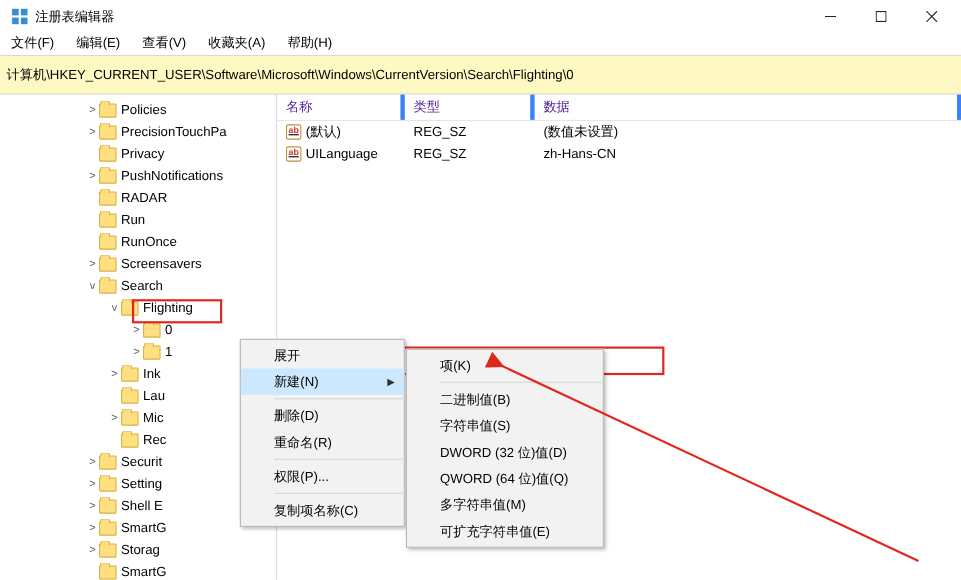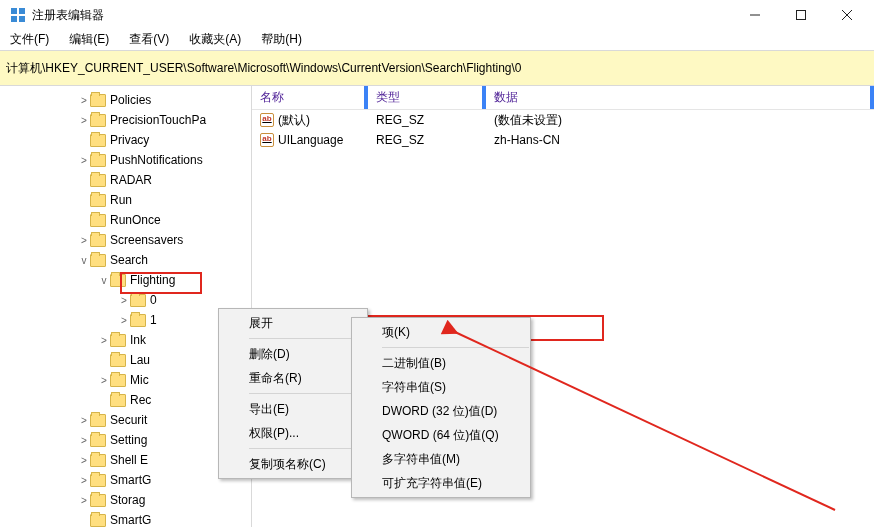--- a/index.html
+++ b/index.html
@@ -259,31 +259,34 @@
         </div>
     </div>
   </div>
 </div>
 
 <div class="hbox" style="left:120px; top:272px; width:82px; height:22px;"></div>
 <div class="hbox" style="left:350px; top:315px; width:254px; height:26px;"></div>
 
 <div class="ctxmenu" style="left:218px; top:296px; width:150px;margin-top:12px;">
   <div class="row">展开</div>
+  <div class="row sel">
+      <span>新建(N)</span>
+      <span class="arrow">▶</span>
+    </div>
   <div class="sep"></div>
   <div class="row">删除(D)</div>
   <div class="row">重命名(R)</div>
   <div class="sep"></div>
-  <div class="row">导出(E)</div>
   <div class="row">权限(P)...</div>
   <div class="sep"></div>
   <div class="row">复制项名称(C)</div>
 </div>
 
-<div class="ctxmenu" style="left:351px; top:317px; width:180px;">
+<div class="ctxmenu" style="left:369px; top:317px; width:180px;">
   <div class="row">项(K)</div>
   <div class="sep"></div>
   <div class="row">二进制值(B)</div>
   <div class="row">字符串值(S)</div>
   <div class="row">DWORD (32 位)值(D)</div>
   <div class="row">QWORD (64 位)值(Q)</div>
   <div class="row">多字符串值(M)</div>
   <div class="row">可扩充字符串值(E)</div>
 </div>
 

